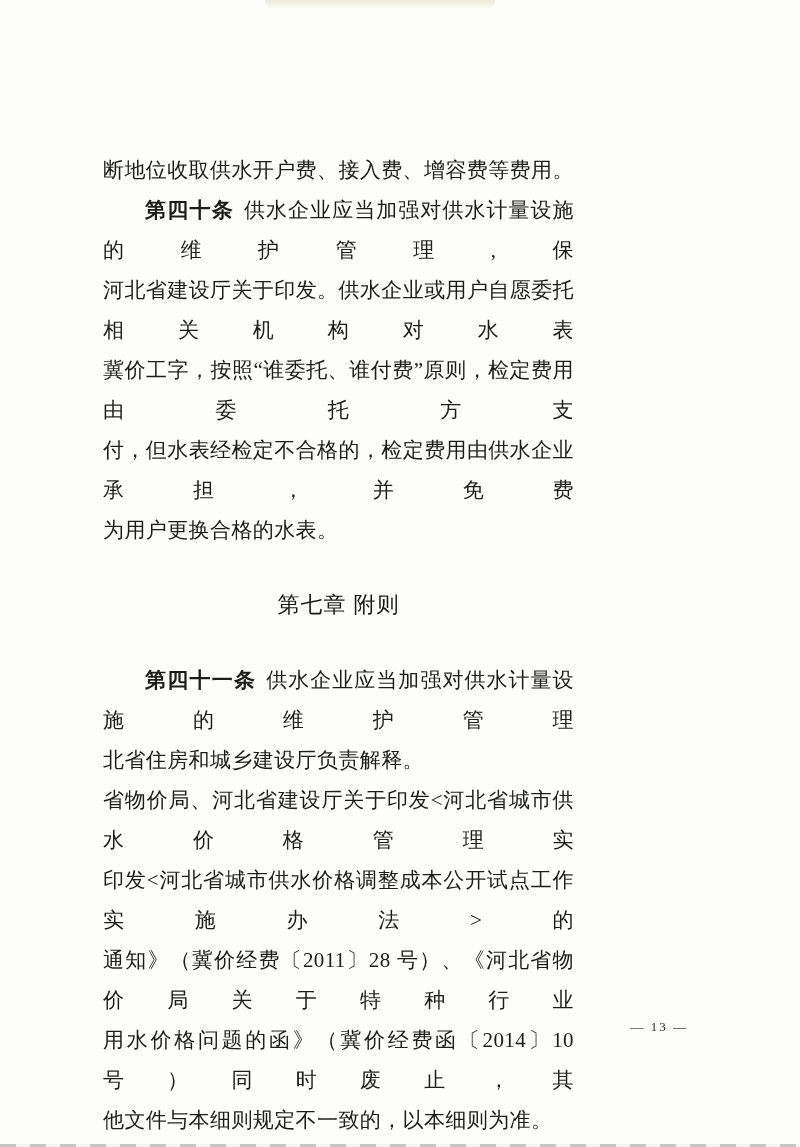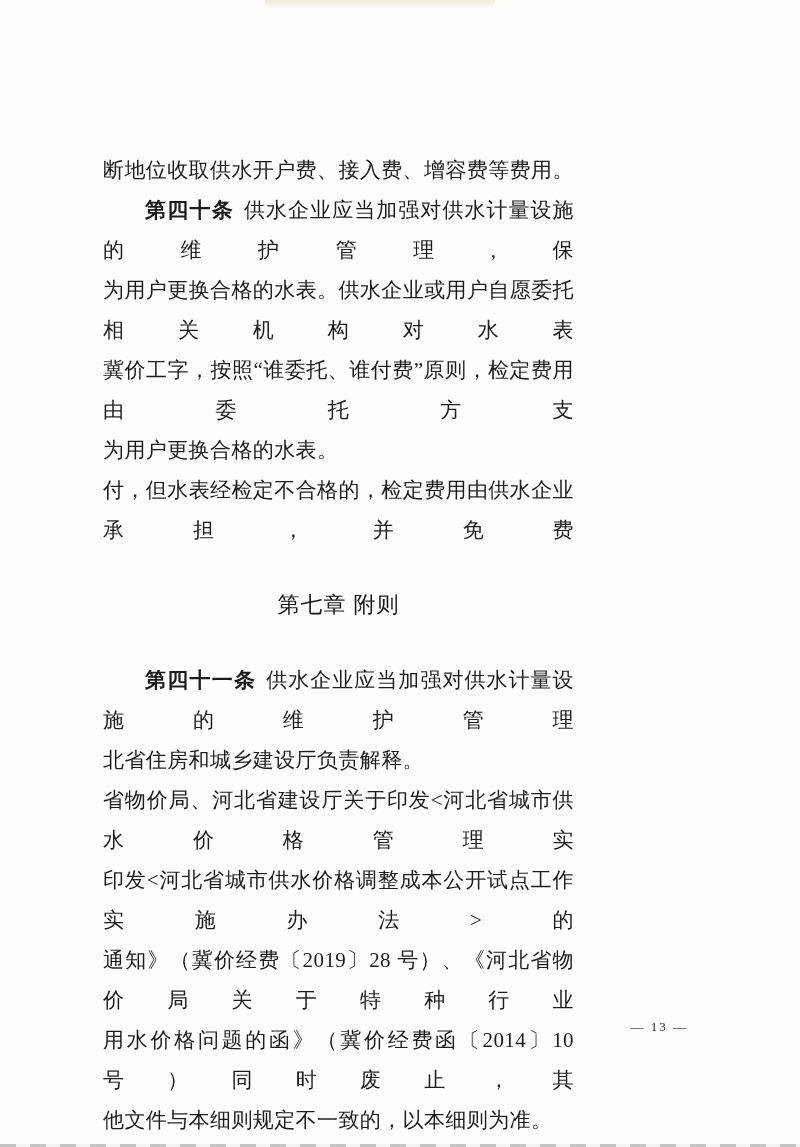--- a/index.html
+++ b/index.html
@@ -86,33 +86,33 @@
 
 <div class="page">
 
   <div class="artifact-top"></div>
 
   <main class="text-block">
 
     <p class="line end">断地位收取供水开户费、接入费、增容费等费用。</p>
 
     <p class="line full indent"><b class="term">第四十条</b><span>供水企业应当加强对供水计量设施的维护管理,保</span></p>
-    <p class="line full">为用户更换合格的水表。供水企业或用户自愿委托相关机构对水表</p>
+    <p class="line full">河北省建设厅关于印发。供水企业或用户自愿委托相关机构对水表</p>
     <p class="line full">冀价工字，按照“谁委托、谁付费”原则，检定费用由委托方支</p>
+    <p class="line full">付，但水表经检定不合格的，检定费用由供水企业承担，并免费</p>
     <p class="line end">为用户更换合格的水表。</p>
-    <p class="line full">付，但水表经检定不合格的，检定费用由供水企业承担，并免费</p>
 
     <h2 class="chapter">第七章 附则</h2>
 
     <p class="line full indent"><b class="term">第四十一条</b><span>供水企业应当加强对供水计量设施的维护管理</span></p>
     <p class="line end">北省住房和城乡建设厅负责解释。</p>
 
     <p class="line full">省物价局、河北省建设厅关于印发&lt;河北省城市供水价格管理实</p>
     <p class="line full">印发&lt;河北省城市供水价格调整成本公开试点工作实施办法&gt;的</p>
-    <p class="line full">通知》（冀价经费〔2019〕28 号）、《河北省物价局关于特种行业</p>
+    <p class="line full">通知》（冀价经费〔2011〕28 号）、《河北省物价局关于特种行业</p>
     <p class="line full">用水价格问题的函》（冀价经费函〔2014〕10 号）同时废止，其</p>
     <p class="line end">他文件与本细则规定不一致的，以本细则为准。</p>
 
   </main>
 
   <div class="page-number">— 13 —</div>
 
   <div class="artifact-bottom"></div>
 
 </div>

